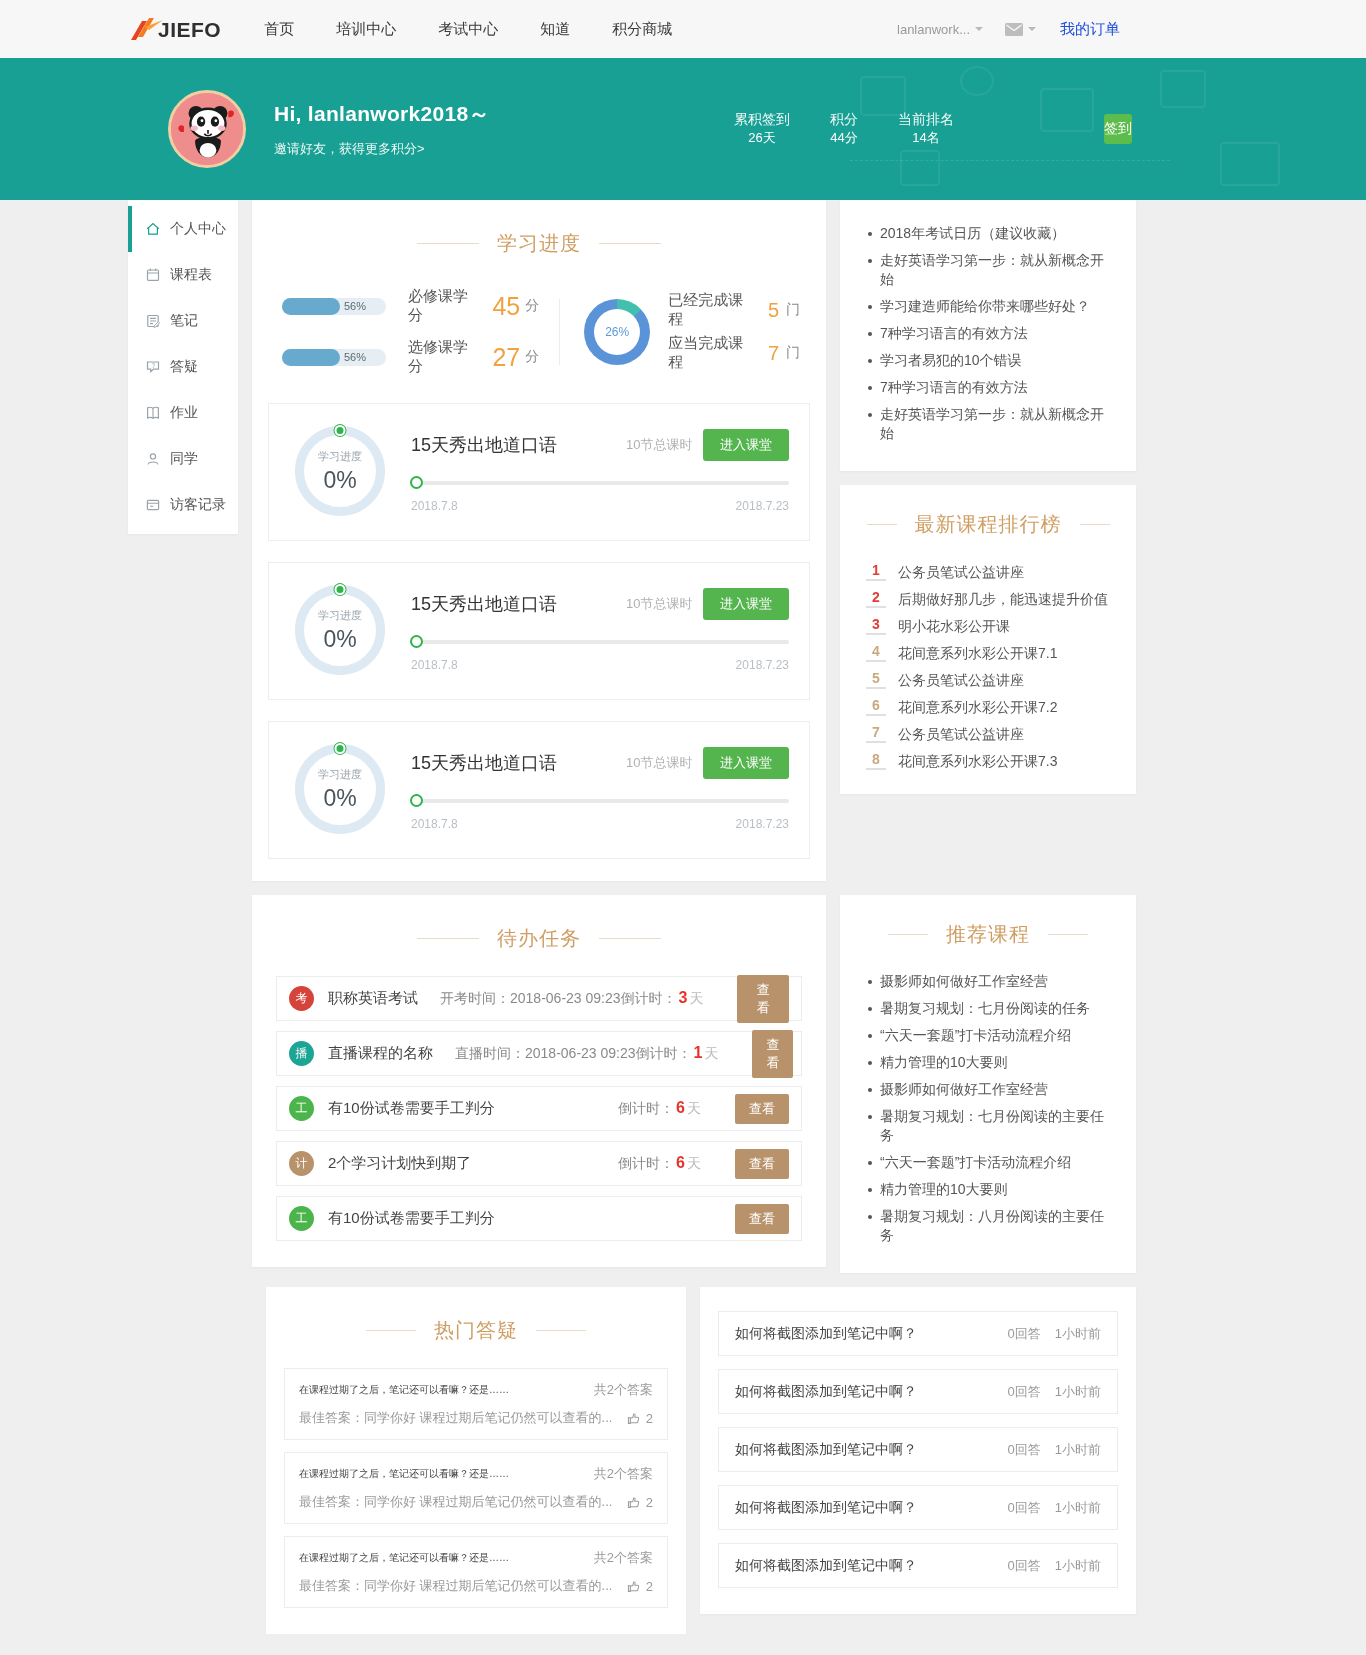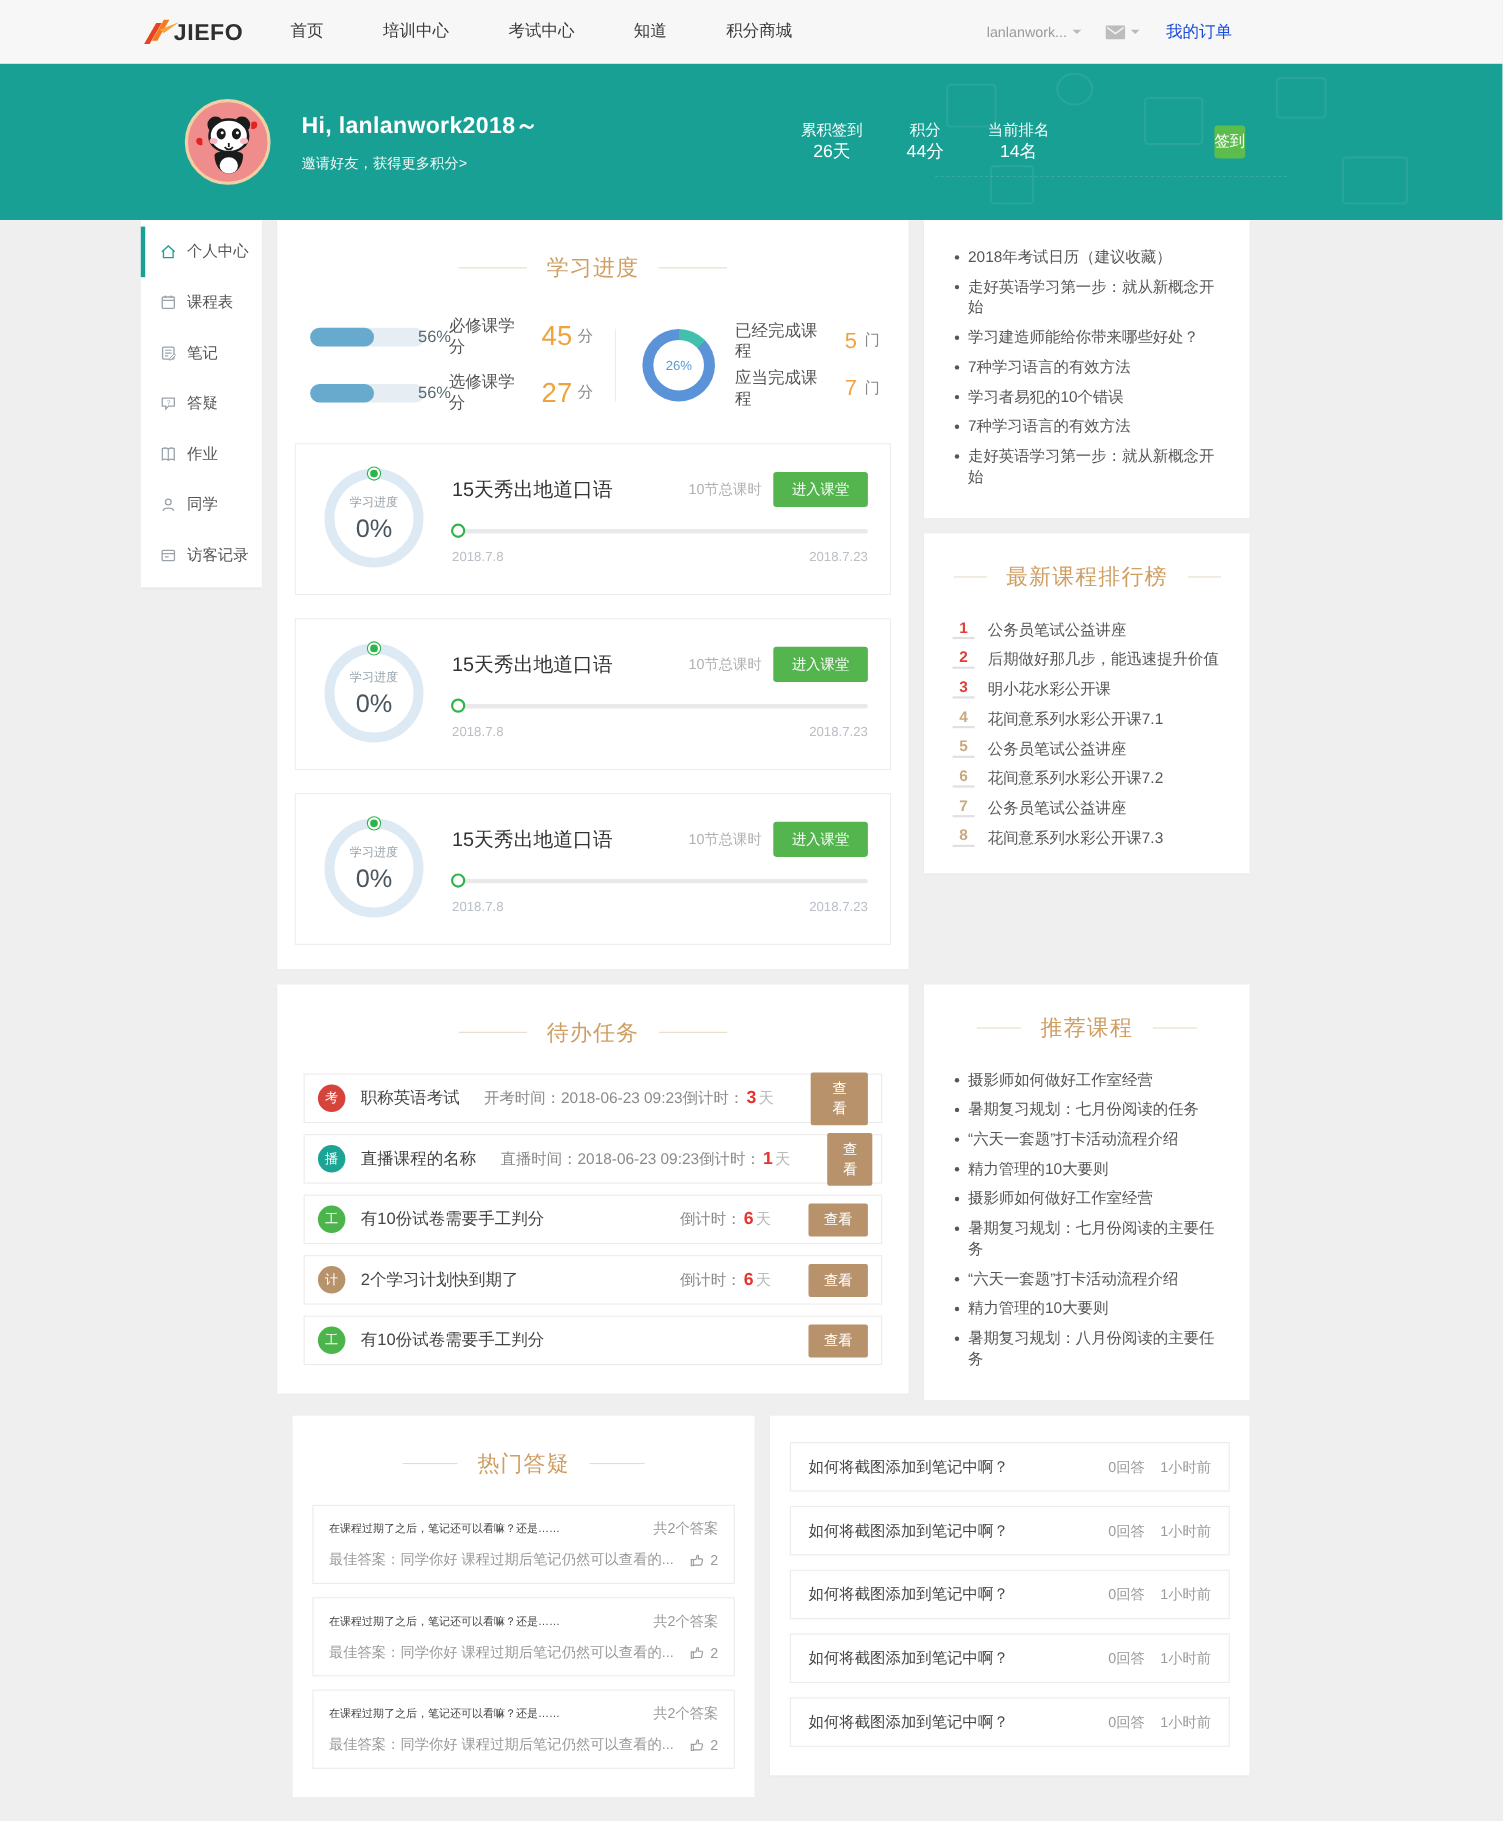--- a/index.html
+++ b/index.html
@@ -2,40 +2,40 @@
 <html><head>
 <meta charset="utf-8">
 <style>
 *{margin:0;padding:0;box-sizing:border-box;font-family:"Liberation Sans","DejaVu Sans",sans-serif;}
 body{width:1366px;background:#efefef;color:#555;font-size:14px;}
 
 .topbar{height:58px;background:#f7f7f7;display:flex;align-items:center;}
 .topbar-inner{width:1008px;margin-left:128px;display:flex;align-items:center;height:100%;}
 .logo{display:flex;align-items:flex-end;cursor:pointer;}
 .logo-text{font-size:21px;font-weight:bold;color:#2f2f2f;letter-spacing:.5px;margin-left:-8px;}
-.nav{display:flex;margin-left:22px;gap:12px;}
+.nav{display:flex;margin-left:22px;}
 .nav-item{padding:0 21px;font-size:15px;color:#3a3a3a;line-height:58px;cursor:pointer;}
 .top-right{margin-left:auto;display:flex;align-items:center;padding-right:16px;}
 .username{font-size:13px;color:#9a9a9a;cursor:pointer;}
 .caret{width:0;height:0;border:4px solid transparent;border-top-color:#b9b9b9;margin:4px 0 0 5px;}
 .mail{display:flex;align-items:center;margin-left:22px;cursor:pointer;}
 .orders{font-size:15px;color:#1d4ed8;margin-left:24px;cursor:pointer;}
 
 .hero{height:142px;background:#18a094;position:relative;overflow:hidden;}
 .hero-deco{position:absolute;border:2px solid rgba(255,255,255,.07);border-radius:4px;}
 .hero-dash{position:absolute;border-top:1px dashed rgba(255,255,255,.12);}
 .hero-inner{width:1008px;margin-left:128px;height:100%;display:flex;align-items:center;position:relative;}
 .avatar{width:78px;height:78px;border-radius:50%;margin-left:40px;border:3px solid #f0cfa4;overflow:hidden;flex:none;background:#ef8d8d;}
 .greet{margin-left:28px;color:#fff;}
 .greet-hi{font-size:21px;font-weight:bold;letter-spacing:.3px;}
 .greet-invite{font-size:13px;margin-top:12px;opacity:.92;cursor:pointer;}
 .stats{display:flex;margin-left:auto;margin-right:150px;}
 .stat{text-align:center;margin-left:40px;color:#fff;}
 .stat-label{font-size:14px;opacity:.95;}
-.stat-value{font-size:16px;margin-top:0;}
+.stat-value{font-size:13px;margin-top:0;}
 .signin-btn{background:#5cbd4d;color:#fff;border:none;font-size:14px;padding:6px 0;border-radius:3px;cursor:pointer;margin-right:4px;}
 
 .content{width:1008px;margin-left:128px;padding-top:0;}
 .row{display:flex;align-items:flex-start;}
 .row2,.row3{margin-top:14px;}
 .panel{background:#fff;box-shadow:0 1px 2px rgba(0,0,0,.04);}
 
 .sidebar{width:110px;background:#fff;padding:6px 0;box-shadow:0 1px 2px rgba(0,0,0,.04);}
 .side-item{height:46px;display:flex;align-items:center;padding-left:17px;font-size:14px;color:#555;cursor:pointer;position:relative;}
 .side-item svg{width:16px;height:16px;margin-right:9px;color:#9aa3aa;flex:none;}
@@ -46,21 +46,21 @@
 .sec-title .line{width:62px;height:1px;background:#e7dcc6;}
 .sec-title .txt{font-size:20px;color:#cf9e63;margin:0 18px;letter-spacing:1px;}
 
 .col-main{width:574px;margin-left:14px;}
 .col-right{width:296px;margin-left:14px;}
 .sum{display:flex;align-items:center;padding:30px 26px 6px 30px;}
 .bars{display:flex;flex-direction:column;gap:13px;}
 .bar-row{display:flex;align-items:center;}
 .bar{width:104px;height:17px;border-radius:9px;background:#e7eef3;position:relative;flex:none;}
 .bar-fill{position:absolute;left:0;top:0;height:100%;border-radius:9px;background:#68aacd;}
-.bar-pct{position:absolute;left:62px;top:0;line-height:17px;font-size:15px;color:#5b6a73;margin-left:36px;}
+.bar-pct{position:absolute;left:62px;top:0;line-height:17px;font-size:11px;color:#5b6a73;}
 .sum-label{font-size:15px;color:#555;margin-left:22px;}
 .sum-num{font-size:25px;color:#efa23e;font-weight:normal;margin-left:10px;}
 .sum-unit{font-size:14px;color:#888;margin-left:5px;}
 .vdiv{width:1px;height:66px;background:#ececec;margin:0 24px 0 20px;}
 .donut{width:66px;height:66px;border-radius:50%;background:conic-gradient(#41c0ad 0 13%,#5b93d8 13% 100%);display:flex;align-items:center;justify-content:center;flex:none;}
 .donut-in{width:46px;height:46px;border-radius:50%;background:#fff;display:flex;align-items:center;justify-content:center;font-size:12px;color:#5b9bd5;}
 .done-lines{margin-left:18px;display:flex;flex-direction:column;gap:5px;}
 .done-line{font-size:15px;color:#555;display:flex;align-items:center;}
 .done-line b{font-size:20px;color:#efa23e;font-weight:normal;margin:0 7px 0 10px;}
 .done-line i{font-style:normal;color:#888;font-size:14px;}

